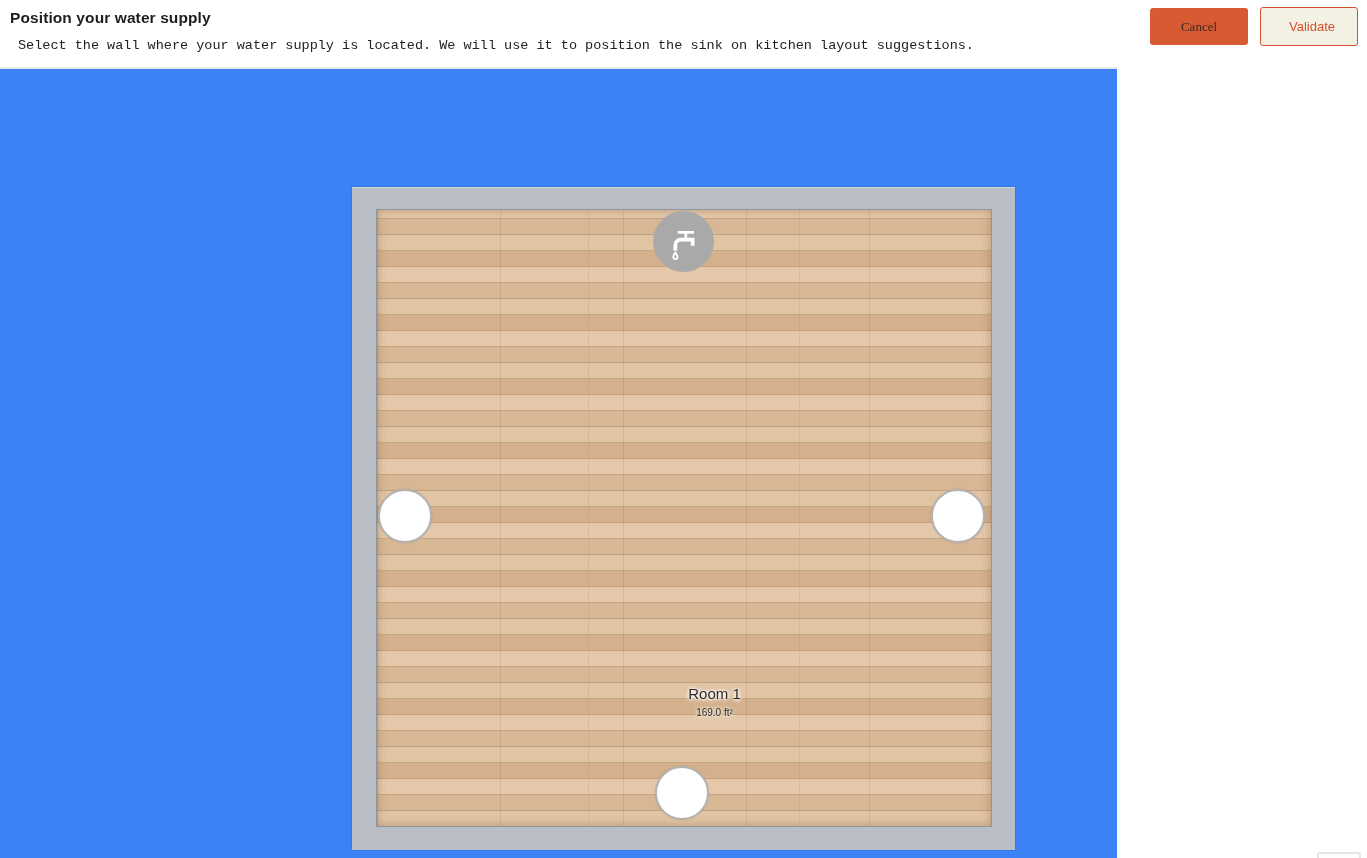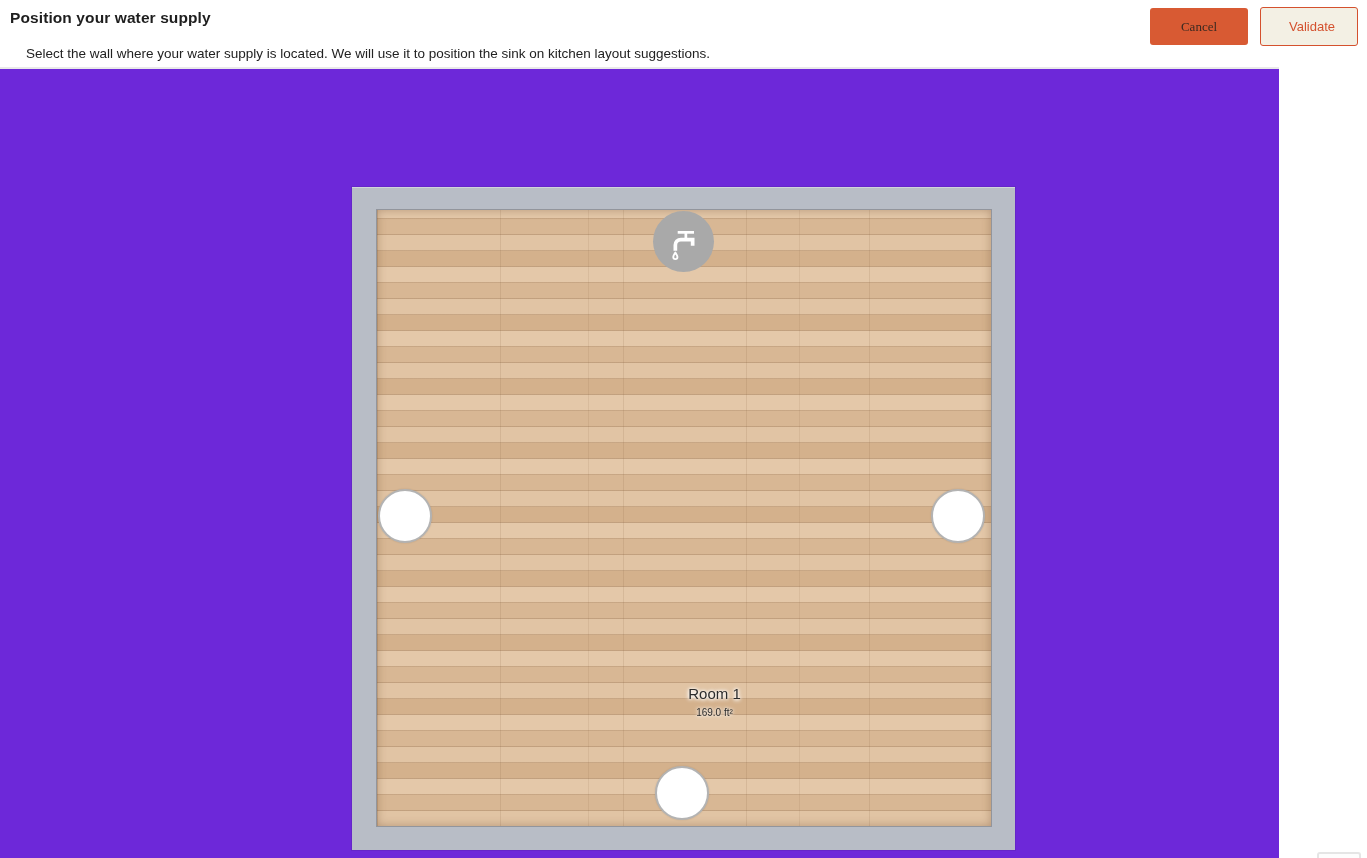--- a/index.html
+++ b/index.html
@@ -1,34 +1,34 @@
 <!DOCTYPE html>
 <html><head>
 <meta charset="utf-8">
 <style>
   html, body { margin: 0; padding: 0; background: #fff; }
   body {
     width: 1367px; height: 858px; overflow: hidden;
     font-family: "Liberation Sans", sans-serif;
     -webkit-font-smoothing: antialiased;
   }
-  .app { position: relative; width: 1279px; height: 858px; background: #6d28d9; }
+  .app { position: relative; width: 1117px; height: 858px; background: #3b82f6; }
 
   
   .topbar {
     position: absolute; left: 0; top: 0; width: 100%; height: 69px;
     background: #fff; border-bottom: 2px solid #e9e9e9; box-sizing: border-box;
   }
   .page-title {
     position: absolute; left: 10px; top: 9px; margin: 0;
     font-size: 15.5px; font-weight: 700; color: #1e1e1e; letter-spacing: .1px;
   }
   .page-subtitle {
-    position: absolute; left: 10px; top: 30px; margin: 16px;
-    font-size: 13.5px; font-weight: 400; color: #222;
+    position: absolute; left: 10px; top: 30px; margin: 8px;
+    font-size: 13.5px; font-weight: 400; color: #222; font-family: Liberation Mono, monospace;
   }
   .btn {
     position: absolute; box-sizing: border-box; cursor: pointer;
     border: none; border-radius: 3px; font-family: inherit; font-size: 13px;
     display: flex; align-items: center; justify-content: center;
   }
   .btn-cancel {
     left: 1150px; top: 8px; width: 98px; height: 37px;
     background: #d85a33; color: #3b2a21; font-family: Liberation Serif, serif;
   }

